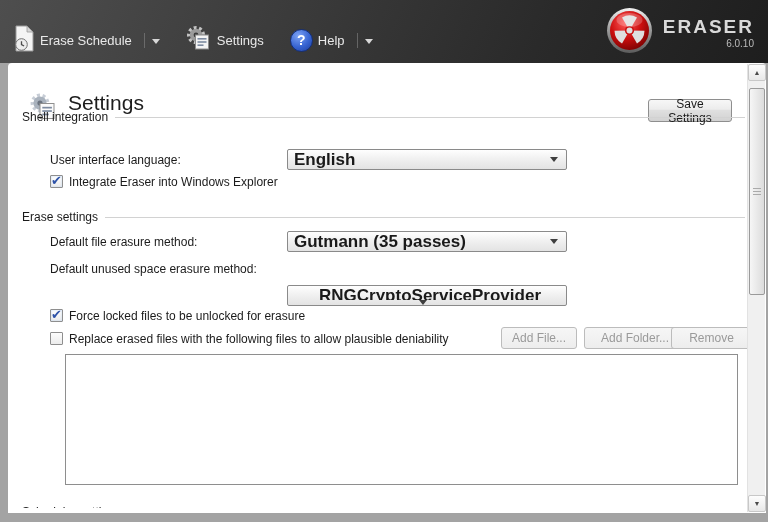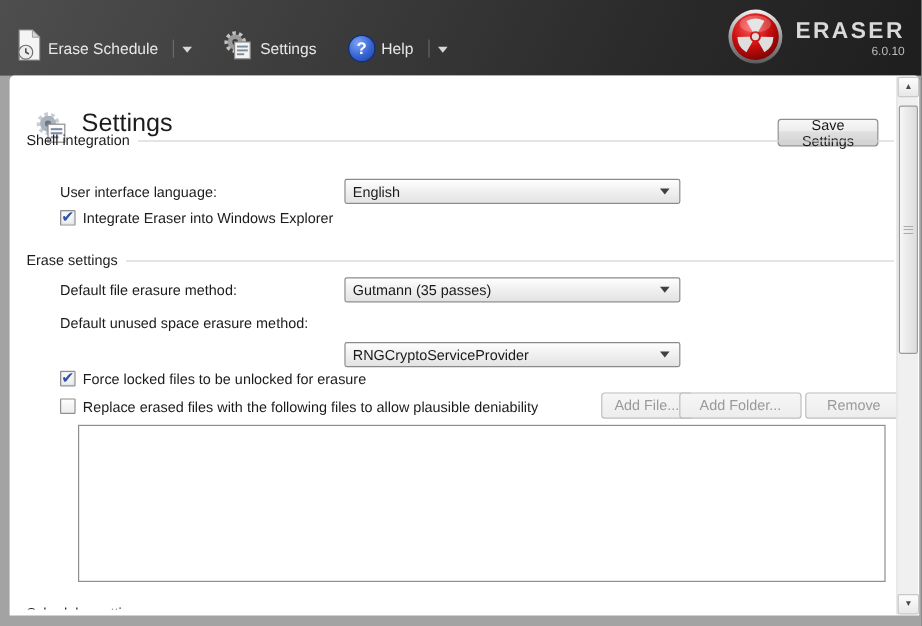--- a/index.html
+++ b/index.html
@@ -70,21 +70,21 @@
   .section-line { flex:1; height:1px; background:#d2d2d2; }
 
   .field-label { font-size:12px; color:#1b1b1b; white-space:nowrap; }
 
   .combo {
     width:280px; height:21px;
     border:1px solid #8a8a8a; border-radius:2px;
     background: linear-gradient(#fefefe, #f1f1f1 45%, #e3e3e3);
     display:flex; align-items:center; cursor:pointer;
   }
-  .combo-text { font-size:12px; color:#1a1a1a; padding-left:6px; flex:1; white-space:nowrap; overflow:hidden; }
+  .combo-text { font-size:17px; color:#1a1a1a; padding-left:6px; flex:1; white-space:nowrap; overflow:hidden;font-weight:bold; }
   .combo-arrow {
     width:0; height:0; margin-right:8px;
     border-left:4px solid transparent; border-right:4px solid transparent;
     border-top:5px solid #3f3f3f;
   }
 
   .check-row { display:flex; align-items:flex-start; }
   .checkbox {
     width:13px; height:13px; flex:0 0 13px;
     border:1px solid #8e8e8e; border-radius:1px;
@@ -252,37 +252,37 @@
     </div>
 
     <div class="abs field-label" style="left:42px; top:172px;">Default file erasure method:</div>
     <div class="combo abs" style="left:279px; top:168px;">
       <span class="combo-text">Gutmann (35 passes)</span>
       <span class="combo-arrow"></span>
     </div>
 
     <div class="abs field-label" style="left:42px; top:199px;">Default unused space erasure method:</div>
 
-    <div class="combo abs" style="left:279px; top:222px;">
+    <div class="combo abs" style="left:279px; top:222px;flex-direction:column;">
       <span class="combo-text">RNGCryptoServiceProvider</span>
       <span class="combo-arrow"></span>
     </div>
 
     <div class="check-row abs" style="left:42px; top:246px;">
       <span class="checkbox checked"></span>
       <span class="check-label">Force locked files to be unlocked for erasure</span>
     </div>
 
     <div class="check-row abs" style="left:42px; top:269px;">
       <span class="checkbox"></span>
       <span class="check-label">Replace erased files with the following files to allow plausible deniability</span>
     </div>
 
     <button class="btn disabled abs" style="left:479px; top:264px; width:76px; height:22px;">Add File...</button>
-    <button class="btn disabled abs" style="left:544px; top:264px; width:102px; height:22px;">Add Folder...</button>
+    <button class="btn disabled abs" style="left:562px; top:264px; width:102px; height:22px;">Add Folder...</button>
     <button class="btn disabled abs" style="left:649px; top:264px; width:81px; height:22px;">Remove</button>
 
     <div id="file-list" class="abs" style="left:57px; top:291px; width:673px; height:131px;"></div>
 
     <div class="clip-label abs" style="left:14px; top:439px; width:200px; height:6px;">
       <span class="section-title">Scheduler settings</span>
     </div>
 
     <div id="scrollbar">
       <div class="sb-arrow" id="sb-up">

